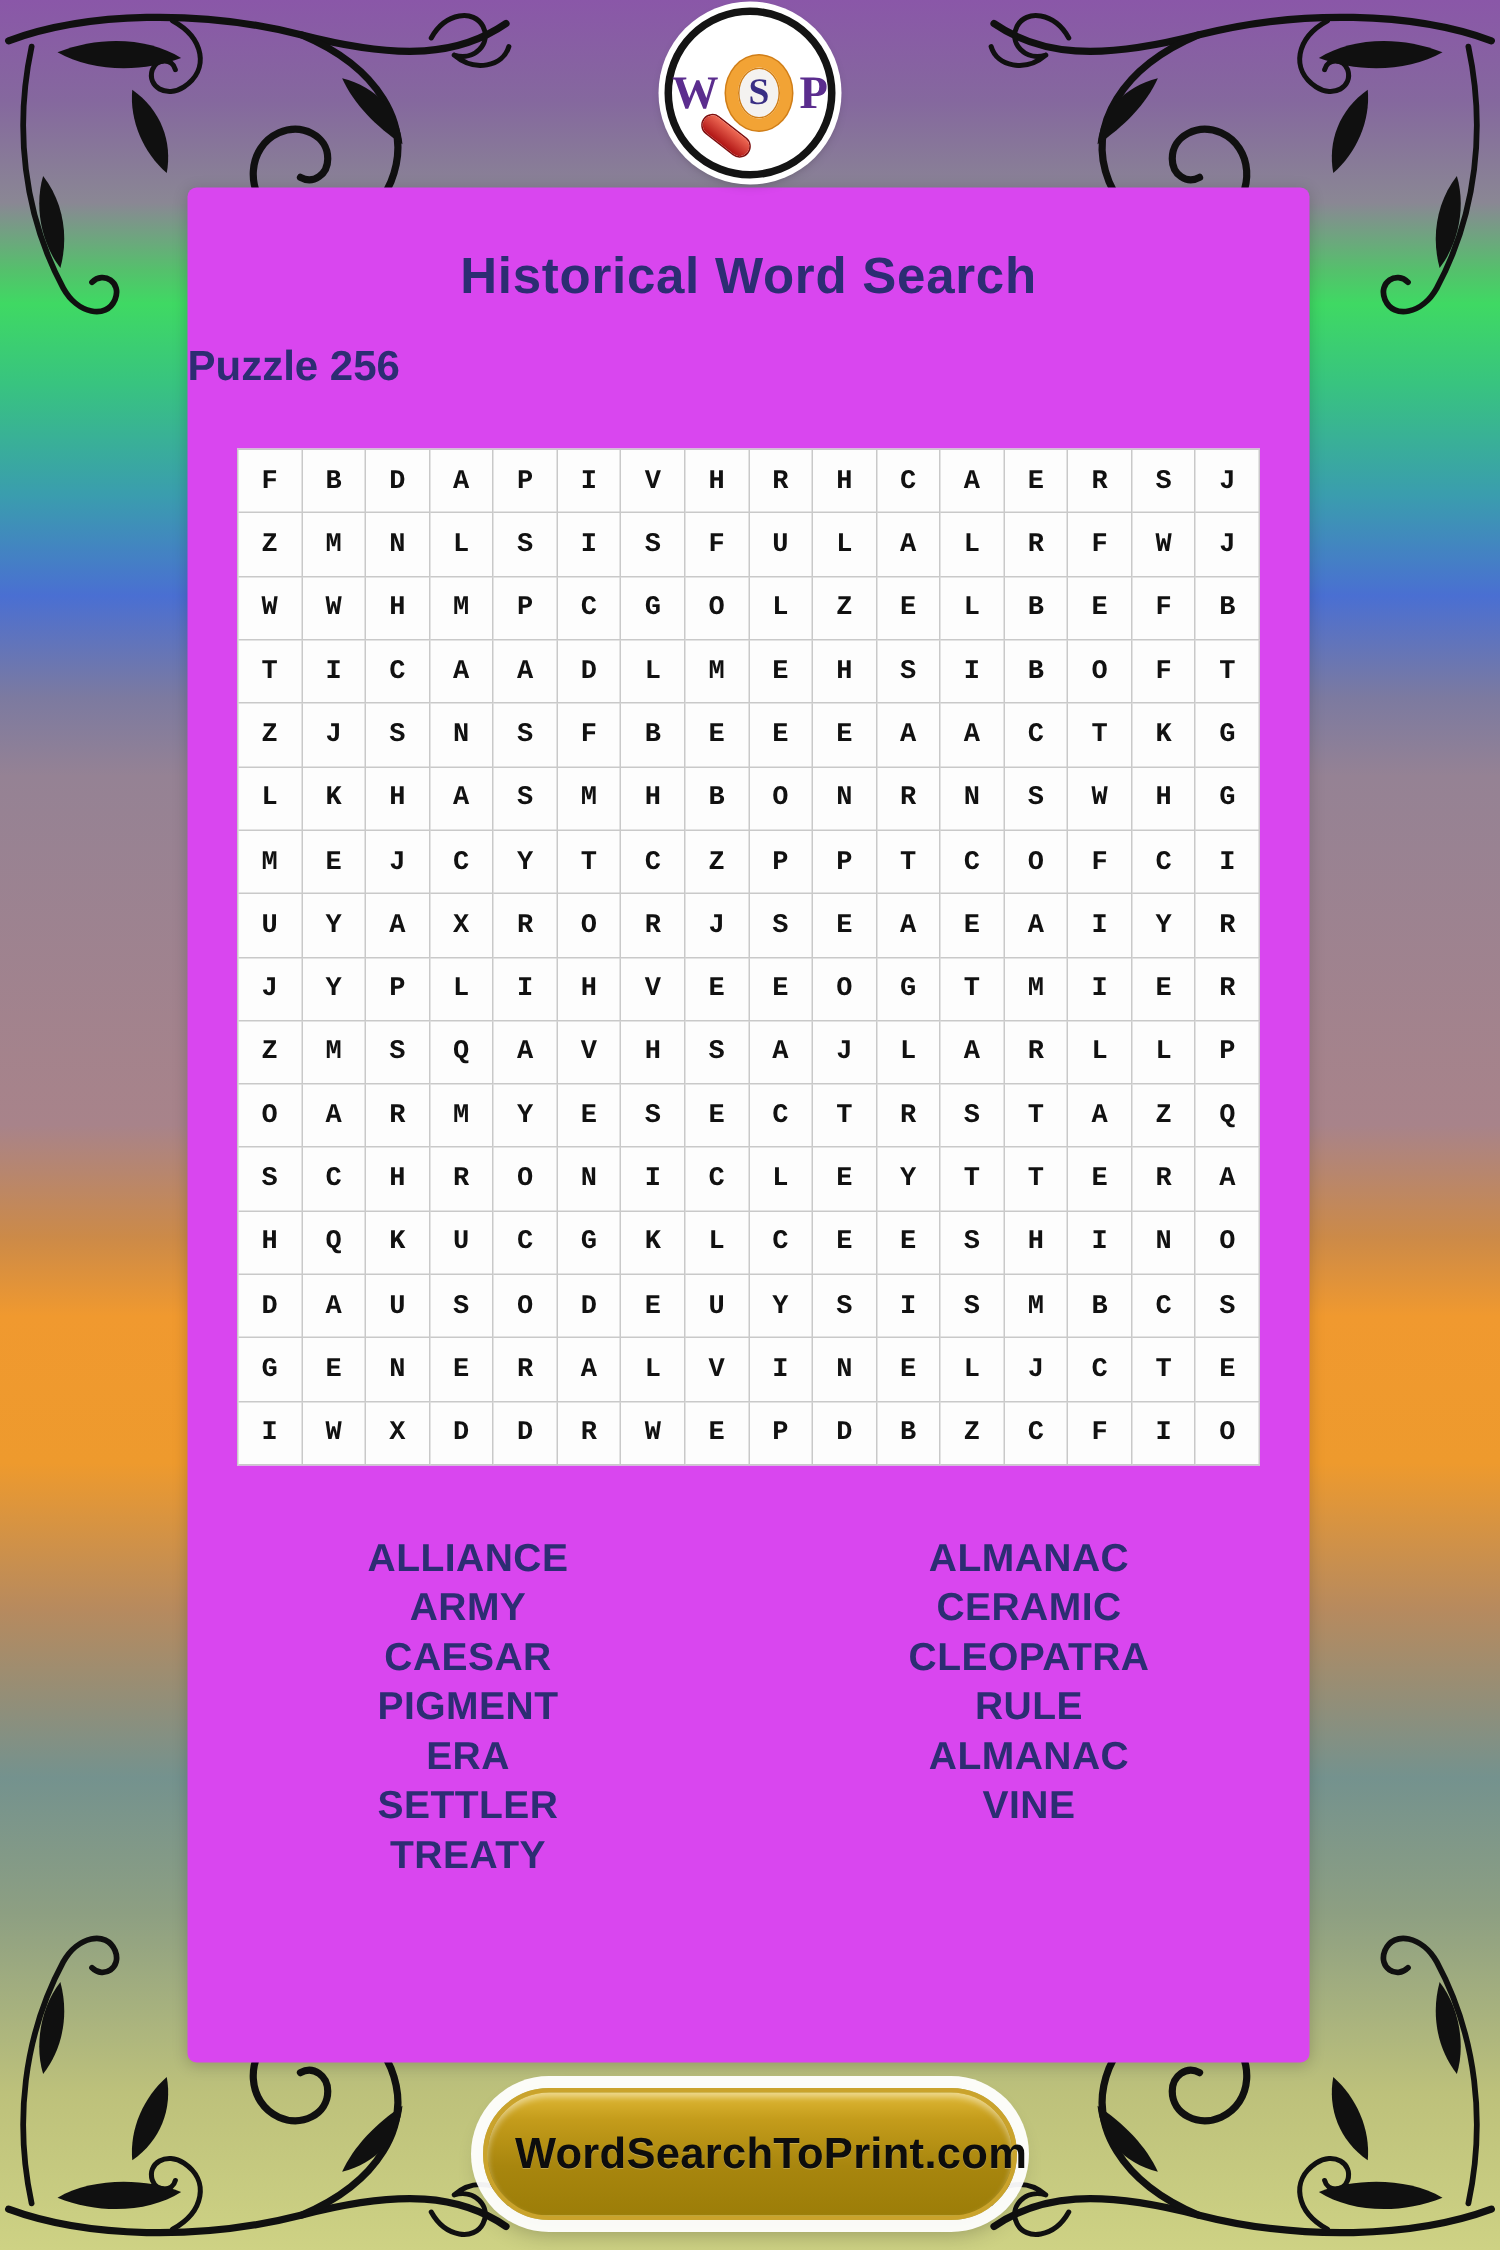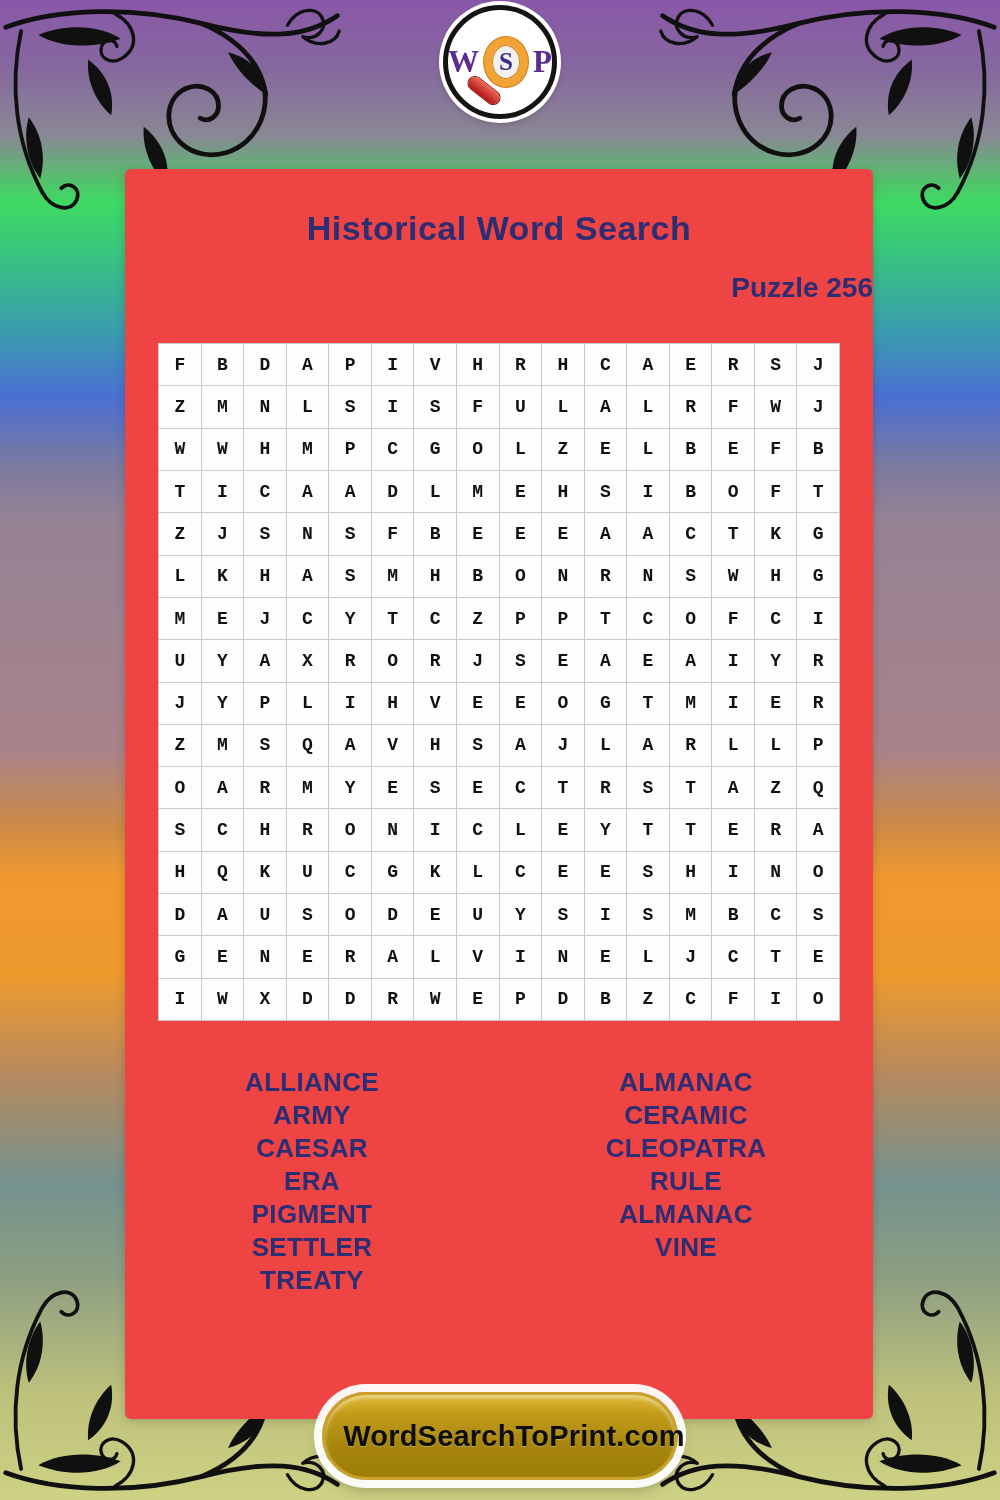--- a/index.html
+++ b/index.html
@@ -28,30 +28,29 @@
       #ced284 100%);
   }
   .flourish{position:absolute;z-index:1;width:345px;height:225px;}
   .fl-tl{top:0;left:0;}
   .fl-tr{top:0;right:0;transform:scaleX(-1);}
   .fl-bl{bottom:0;left:0;transform:scaleY(-1);}
   .fl-br{bottom:0;right:0;transform:scale(-1,-1);}
 
   .card{
     position:absolute;left:125px;top:125px;width:748px;height:1250px;
-    background:#ef4444;border-radius:6px;z-index:2;
+    background:#d946ef;border-radius:6px;z-index:2;
     box-shadow:0 2px 10px rgba(0,0,0,0.18);
-    margin-top:44px;
   }
   .title{
     position:absolute;top:40px;left:0;right:0;text-align:center;
     font-size:34px;font-weight:bold;color:#2d2d73;letter-spacing:0.5px;margin:0;
   }
   .subtitle{
-    position:absolute;top:103px;left:0;right:0;text-align:right;
+    position:absolute;top:103px;left:0;right:0;text-align:left;
     font-size:28px;font-weight:bold;color:#2d2d73;margin:0;
   }
   .grid{
     position:absolute;top:174px;left:33px;width:682px;height:678px;
     display:grid;grid-template-columns:repeat(16,1fr);grid-template-rows:repeat(16,1fr);
     border-top:1px solid #c9c9c9;border-left:1px solid #c9c9c9;
     background:#fdfdfd;box-sizing:border-box;
   }
   .cell{
     border-right:1px solid #c9c9c9;border-bottom:1px solid #c9c9c9;
@@ -410,22 +409,22 @@
       <div class="cell">F</div>
       <div class="cell">I</div>
       <div class="cell">O</div>
     </div>
 
   <div class="words">
     <ul class="word-col">
         <li>ALLIANCE</li>
         <li>ARMY</li>
         <li>CAESAR</li>
+        <li>PIGMENT</li>
         <li>ERA</li>
-        <li>PIGMENT</li>
         <li>SETTLER</li>
         <li>TREATY</li>
       </ul>
     <ul class="word-col">
         <li>ALMANAC</li>
         <li>CERAMIC</li>
         <li>CLEOPATRA</li>
         <li>RULE</li>
         <li>ALMANAC</li>
         <li>VINE</li>

